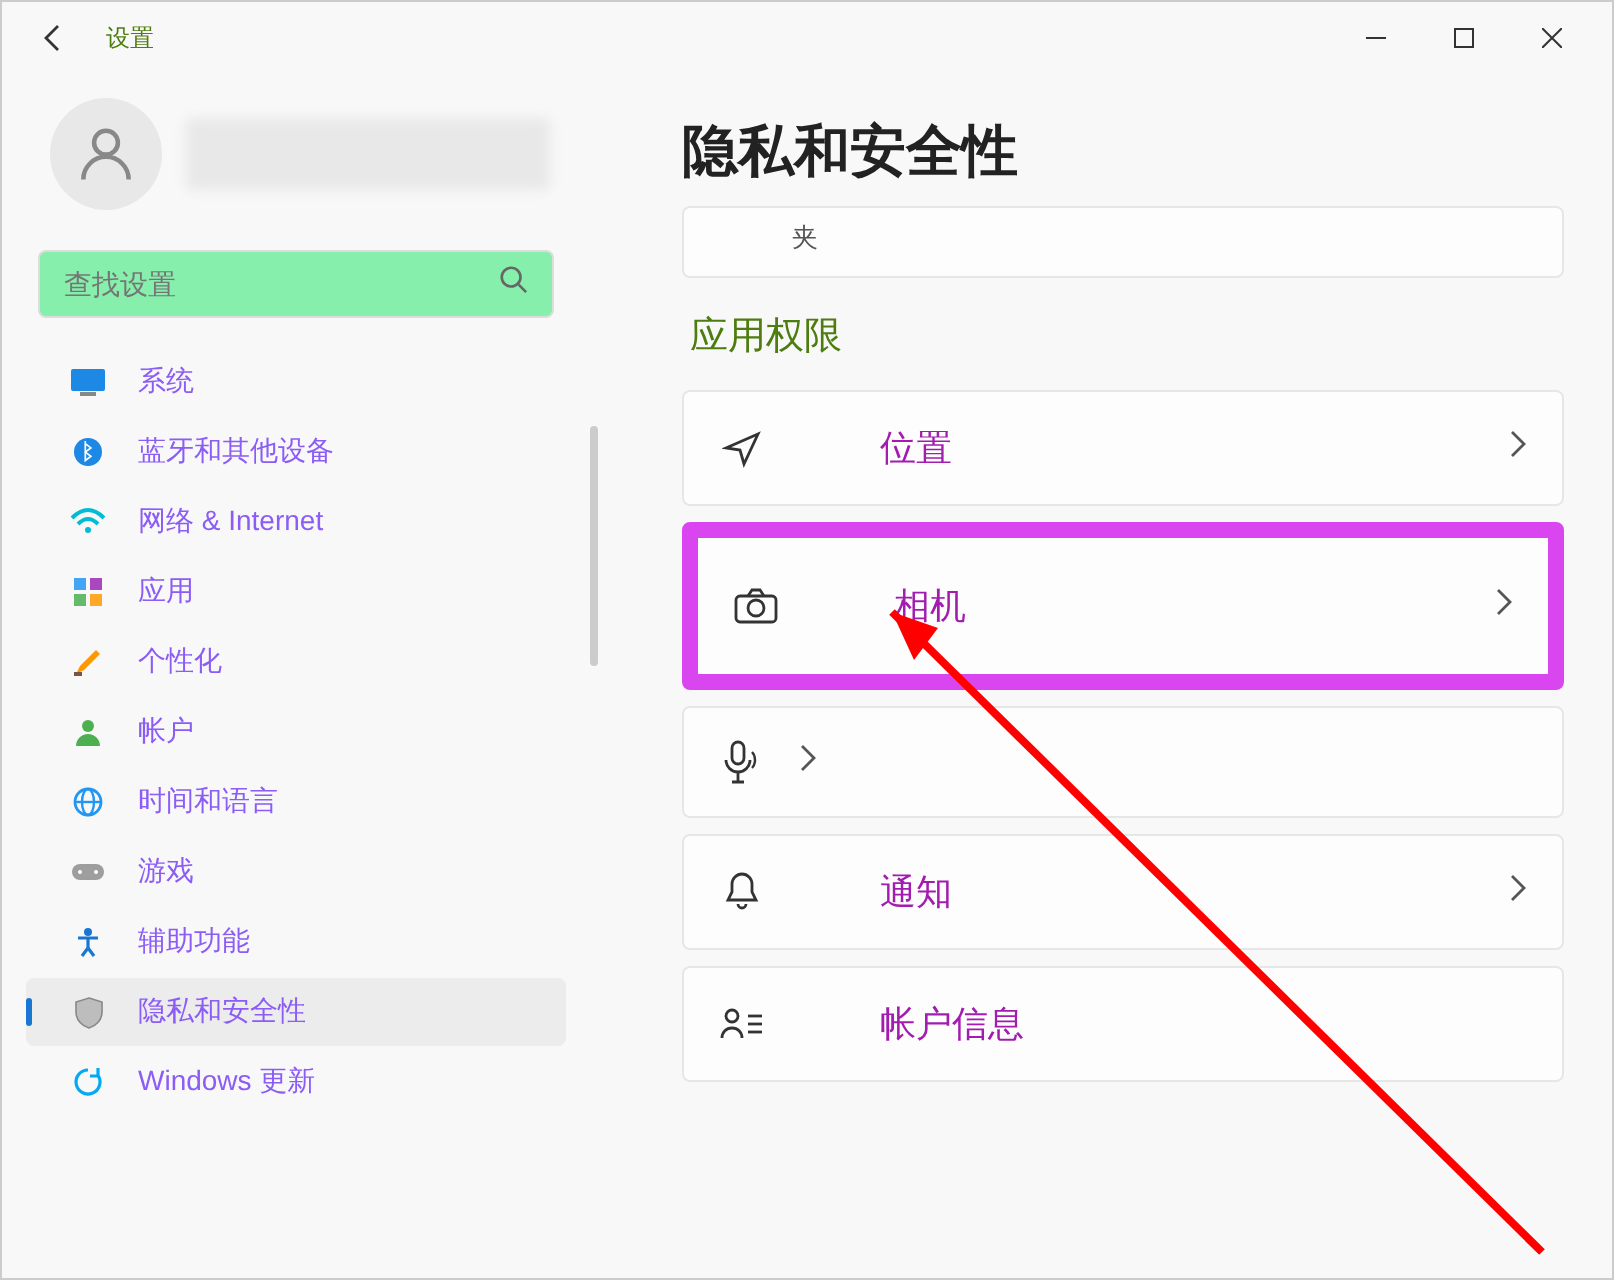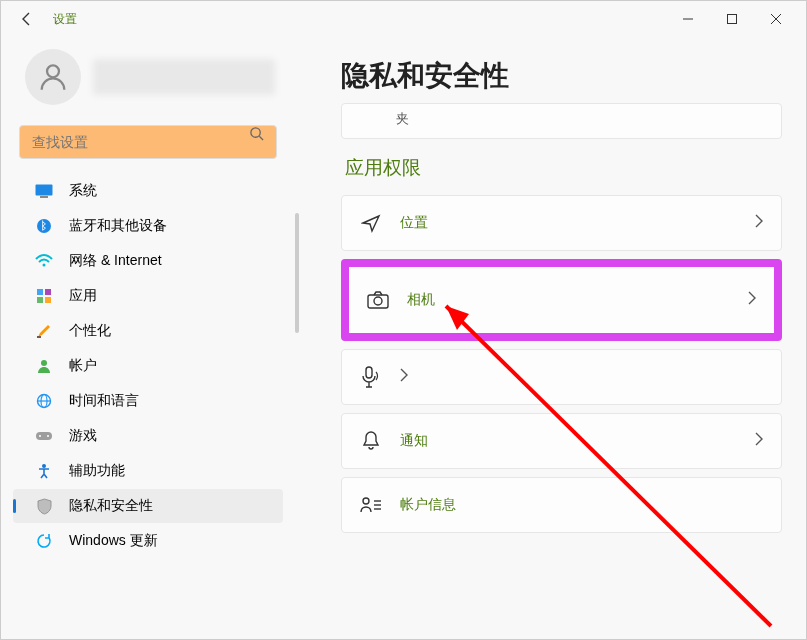--- a/index.html
+++ b/index.html
@@ -70,44 +70,45 @@
 .acct-text {
   flex: 1;
   height: 36px;
   background: #e8e8e8;
   border-radius: 3px;
   filter: blur(3px);
 }
 .search {
   margin: 12px 18px 10px 18px;
   height: 34px;
-  background: #fdba74;
+  background: #86efac;
   border: 1px solid #ddd;
   border-radius: 4px;
   display: flex;
+  align-items: center;
   padding: 0 12px;
 }
 .search input {
   border: none;
   outline: none;
   flex: 1;
   font-size: 14px;
   color: #666;
   background: transparent;
 }
 .nav {
   list-style: none;
   padding: 4px 6px 0 6px;
 }
 .nav-item {
   display: flex;
   align-items: center;
   padding: 8px 14px 8px 22px;
   font-size: 14px;
-  color: #000000;
+  color: #8b5cf6;
   cursor: pointer;
   position: relative;
   gap: 16px;
   border-radius: 4px;
   margin: 1px 6px;
 }
 .nav-item.active {
   background: #ececec;
 }
 .nav-item.active::before {
@@ -173,22 +174,23 @@
   border: 8px solid #d946ef;
   padding: 22px 18px;
 }
 .card-icon {
   width: 22px; height: 22px;
   display: flex; align-items: center; justify-content: center;
   color: #333;
 }
 .card-label {
   flex: 1;
-  font-size: 14px;
-  color: #4d7c0f;
+  font-size: 18px;
+  color: #a21caf;
+  margin-left: 40px;
 }
 .chevron {
   color: #555;
 }
 
 .arrow-overlay {
   position: absolute;
   left: 350px;
   top: 255px;
   width: 440px;

